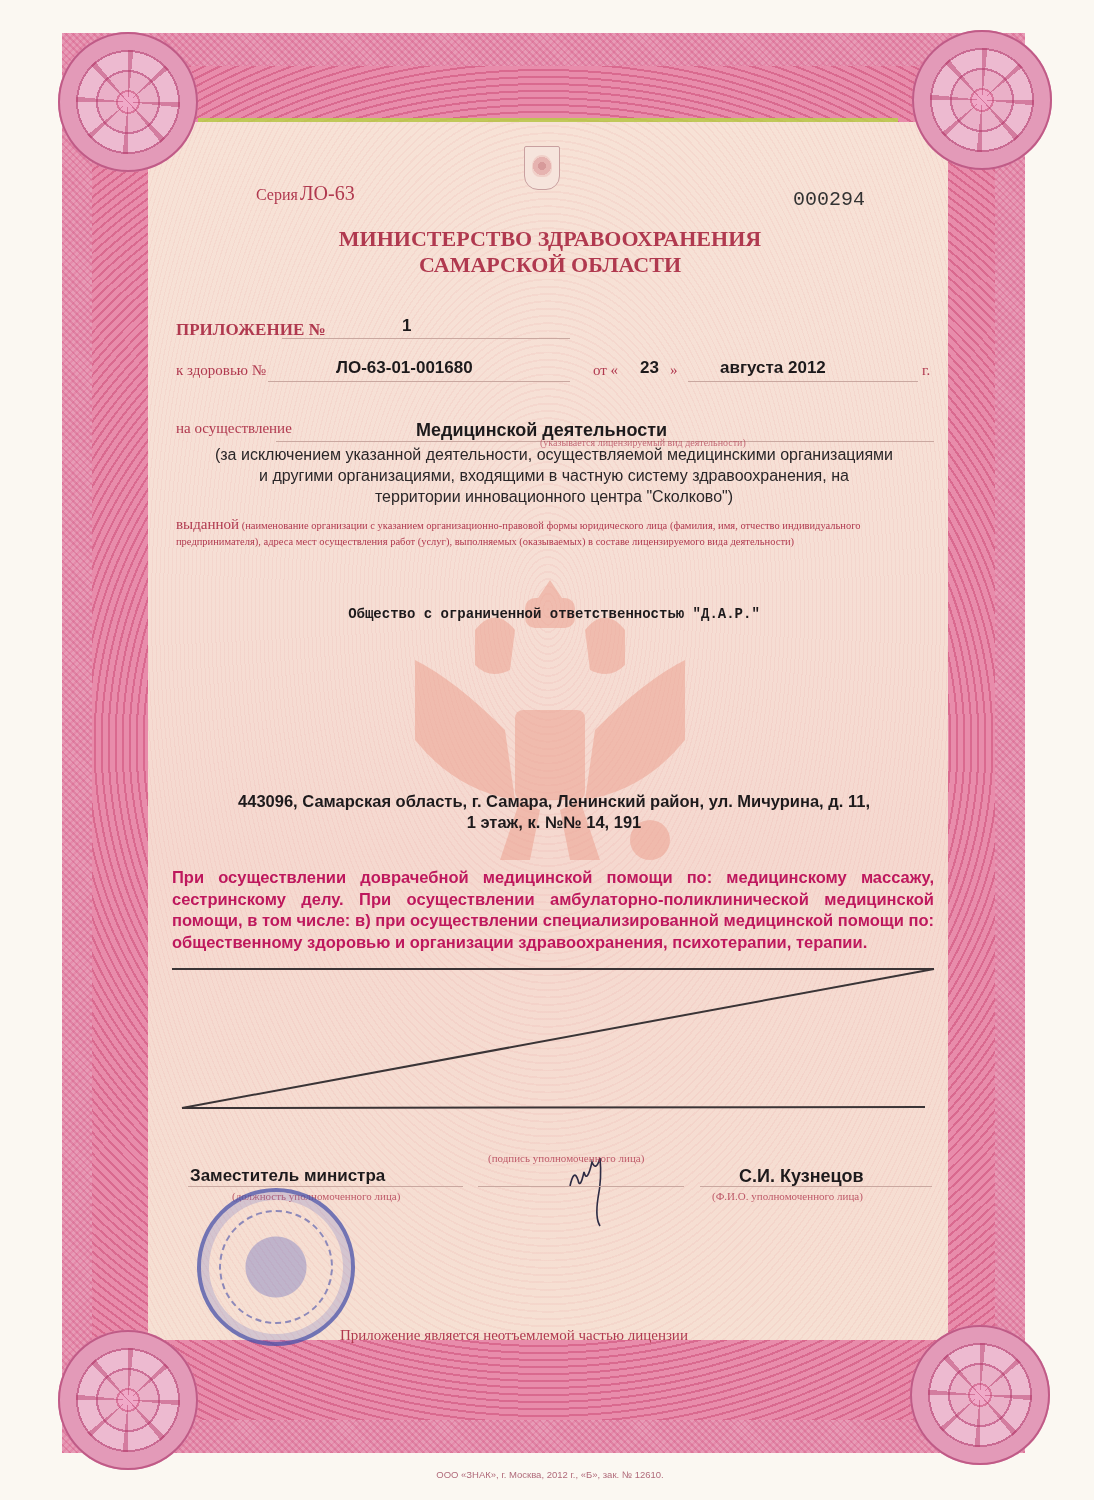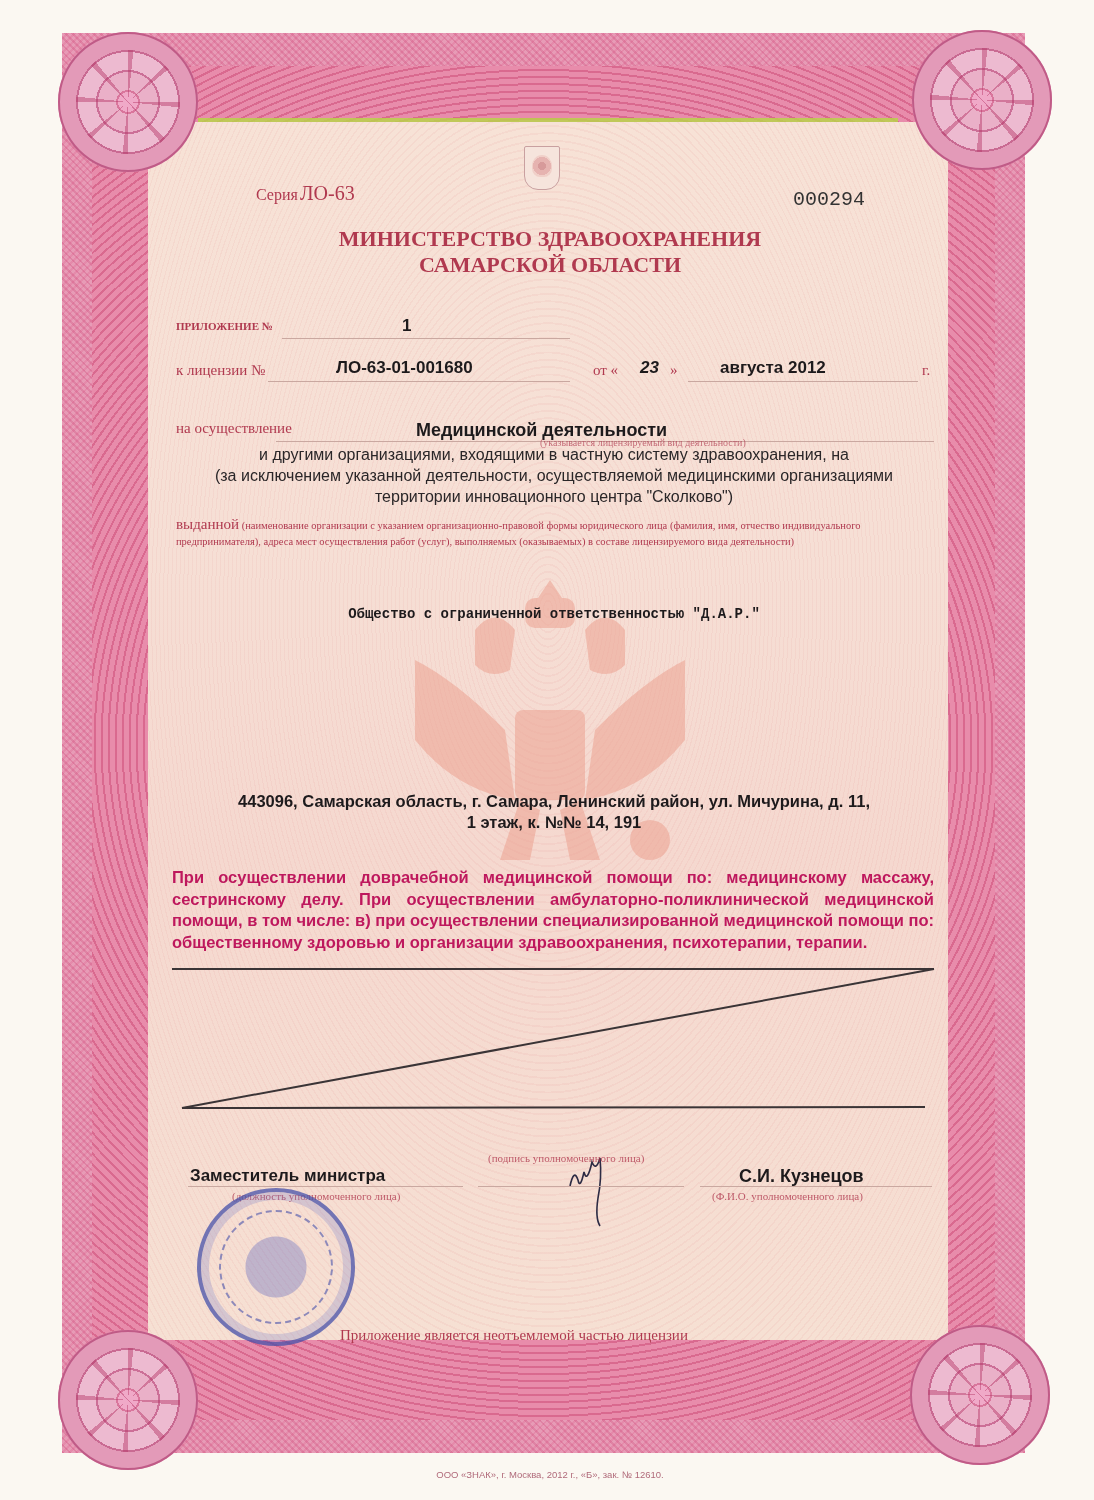--- a/index.html
+++ b/index.html
@@ -80,41 +80,41 @@
 
   <div class="txt serif maroon" style="left:256px;top:186px;font-size:16px;">Серия</div>
   <div class="txt serif maroon" style="left:300px;top:182px;font-size:20px;">ЛО-63</div>
   <div class="txt" style="left:793px;top:188px;font-family:'Liberation Mono',monospace;font-size:20px;color:#333;">000294</div>
 
   <div class="txt serif maroon" style="left:200px;top:226px;width:700px;text-align:center;font-weight:bold;font-size:22px;line-height:26px;">
     <div>МИНИСТЕРСТВО ЗДРАВООХРАНЕНИЯ</div>
     <div>САМАРСКОЙ ОБЛАСТИ</div>
   </div>
 
-  <div class="txt serif maroon" style="left:176px;top:320px;font-weight:bold;font-size:11px;">ПРИЛОЖЕНИЕ №</div>
+  <div class="txt serif maroon" style="left:176px;top:320px;font-weight:bold;font-size:17px;">ПРИЛОЖЕНИЕ №</div>
   <div class="line" style="left:282px;top:338px;width:288px;"></div>
   <div class="txt dark" style="left:402px;top:316px;font-weight:bold;font-size:17px;">1</div>
 
-  <div class="txt serif maroon" style="left:176px;top:362px;font-size:15px;">к лицензии №</div>
+  <div class="txt serif maroon" style="left:176px;top:362px;font-size:15px;">к здоровью №</div>
   <div class="line" style="left:268px;top:381px;width:302px;"></div>
   <div class="txt dark" style="left:336px;top:358px;font-weight:bold;font-size:17px;">ЛО-63-01-001680</div>
   <div class="txt serif maroon" style="left:593px;top:362px;font-size:15px;">от «</div>
-  <div class="txt dark" style="left:640px;top:358px;font-weight:bold;font-size:17px;font-style:italic;">23</div>
+  <div class="txt dark" style="left:640px;top:358px;font-weight:bold;font-size:17px;">23</div>
   <div class="txt serif maroon" style="left:670px;top:362px;font-size:15px;">»</div>
   <div class="line" style="left:688px;top:381px;width:230px;"></div>
   <div class="txt dark" style="left:720px;top:358px;font-weight:bold;font-size:17px;">августа 2012</div>
   <div class="txt serif maroon" style="left:922px;top:362px;font-size:15px;">г.</div>
 
   <div class="txt serif maroon" style="left:176px;top:420px;font-size:15px;">на осуществление</div>
   <div class="line" style="left:276px;top:441px;width:658px;"></div>
   <div class="txt dark" style="left:416px;top:420px;font-weight:bold;font-size:18px;text-align:center;">Медицинской деятельности</div>
   <div class="txt serif maroon" style="left:540px;top:437px;font-size:10px;opacity:.7;">(указывается лицензируемый вид деятельности)</div>
   <div class="txt" style="left:164px;top:444px;width:780px;text-align:center;font-size:16px;line-height:21px;color:#2a2628;">
+    <div>(за исключением указанной деятельности, осуществляемой медицинскими организациями</div>
     <div>и другими организациями, входящими в частную систему здравоохранения, на</div>
-    <div>(за исключением указанной деятельности, осуществляемой медицинскими организациями</div>
     <div>территории инновационного центра "Сколково")</div>
   </div>
 
   <div class="txt serif maroon" style="left:176px;top:516px;width:760px;font-size:10.5px;line-height:16px;">
     <span style="font-size:15px;text-align:right;">выданной</span>
     <span>(наименование организации с указанием организационно-правовой формы юридического лица (фамилия, имя, отчество индивидуального предпринимателя), адреса мест осуществления работ (услуг), выполняемых (оказываемых) в составе лицензируемого вида деятельности)</span>
   </div>
 
   <div class="txt dark" style="left:164px;top:606px;width:780px;text-align:center;font-weight:bold;font-size:14px;font-family:Liberation Mono, monospace;">Общество с ограниченной ответственностью "Д.А.Р."</div>
 

